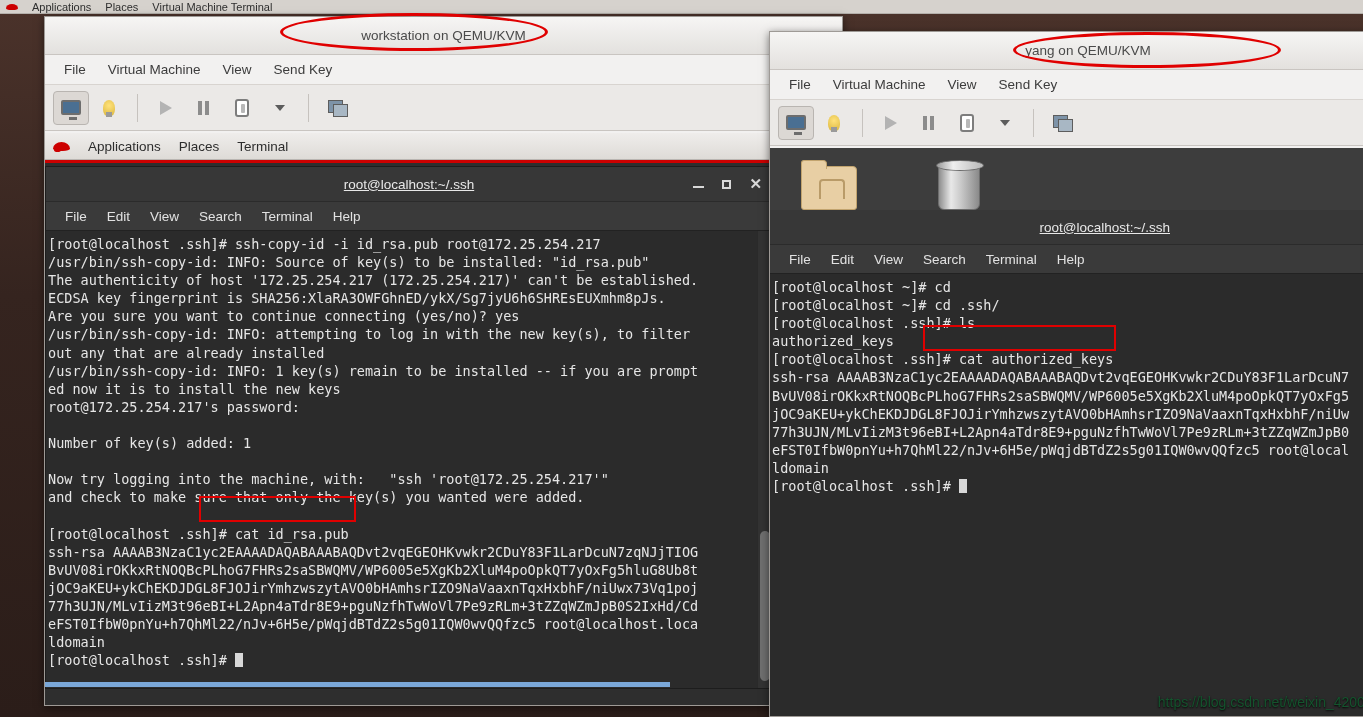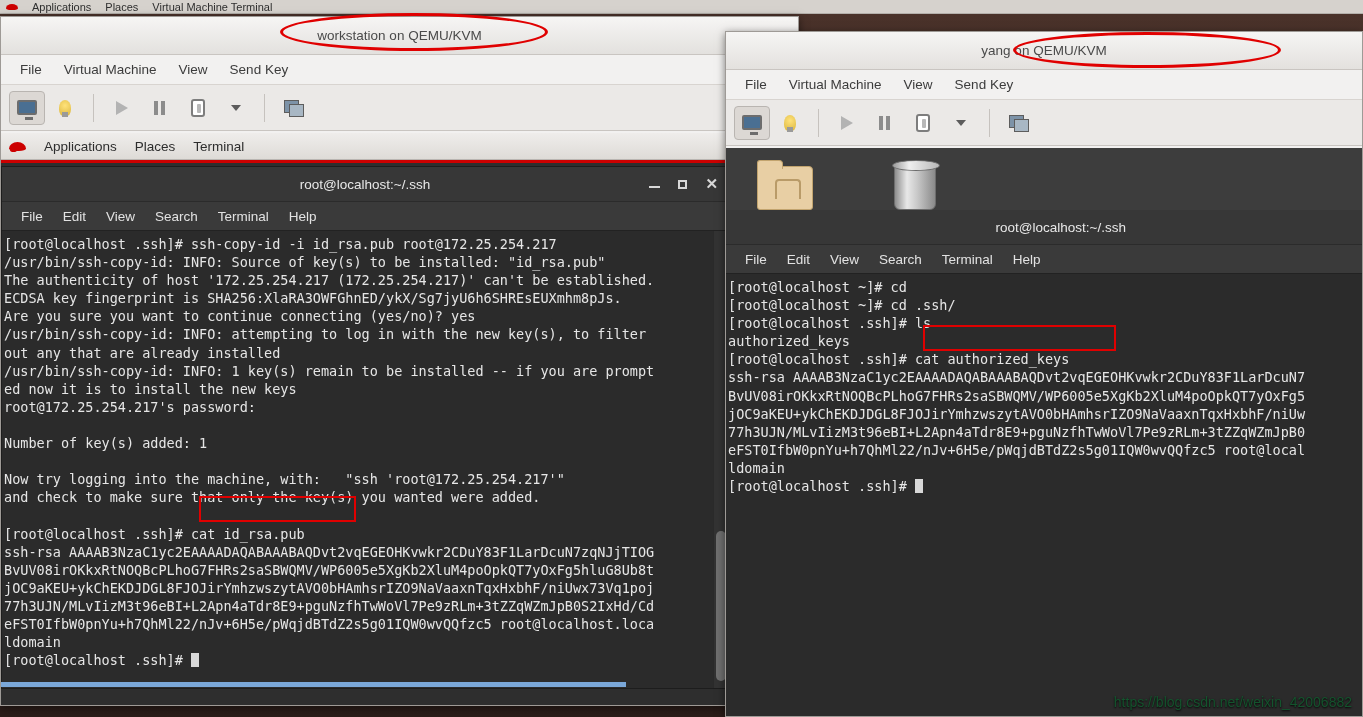--- a/index.html
+++ b/index.html
@@ -27,21 +27,21 @@
   .hp-item{ white-space:nowrap; }
 
   
   #desktop-bg{
     position:absolute; left:0; top:14px; width:1363px; height:703px;
     background:linear-gradient(180deg,#4a322a 0%, #35241f 40%, #2b1d19 100%);
   }
 
   
   .vmwin{ position:absolute; background:#f2f1f0; border:1px solid #9e9a96;
-          box-shadow:0 2px 8px rgba(0,0,0,.5); }
+          box-shadow:0 2px 8px rgba(0,0,0,.5);margin-left:44px; }
   .vm-titlebar{
     height:38px; background:linear-gradient(180deg,#f6f5f4 0%, #e3e1de 100%);
     border-bottom:1px solid #c9c5c1; position:relative;
     display:flex; align-items:center; justify-content:center;
     border-radius:5px 5px 0 0;
   }
   .vm-title{ font-size:13.5px; color:#4a4a4a; }
   .wctrl{ position:absolute; right:8px; top:0; height:38px;
           display:flex; align-items:center; gap:16px; color:#6a6a6a; }
   .wctrl span{ font-size:13px; line-height:1; cursor:default; }
@@ -114,21 +114,21 @@
     background:linear-gradient(90deg,#8e8e8e,#e8e8e8 30%,#c9c9c9 55%,#8a8a8a);
     border:1px solid #6d6d6d; position:relative;
   }
   .trash:before{content:"";position:absolute;left:-3px;top:-5px;width:46px;height:9px;border-radius:50%;
     background:linear-gradient(90deg,#9a9a9a,#efefef 35%,#b8b8b8);border:1px solid #6d6d6d;}
 
   
   .term{ position:absolute; background:#2b2b2b; border:1px solid #1d1d1d; }
   .term-title{
     height:34px; background:#373737; display:flex; align-items:center; justify-content:center;
-    position:relative; color:#e8e8e8; font-size:13.5px;
+    position:relative; color:#e8e8e8; font-size:13.5px;text-decoration:underline;
   }
   .term-title .tc{ position:absolute; right:10px; top:0; height:34px; display:flex; align-items:center; gap:18px; color:#d8d8d8;}
   .term-menubar{
     height:30px; background:#3a3a3a; border-top:1px solid #2b2b2b; border-bottom:1px solid #222;
     display:flex; align-items:center; padding-left:10px; gap:2px;
   }
   .term-menu{ font-size:13.5px; color:#e2e2e2; padding:3px 9px; }
   .term-body{
     background:#2b2b2b; color:#e6e6e6; padding:4px 0 0 2px;
     font-family:"DejaVu Sans Mono","Liberation Mono", monospace;

